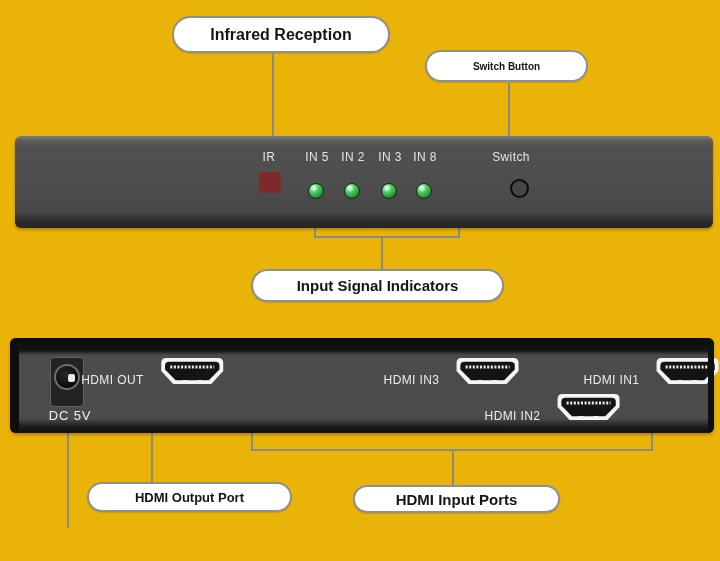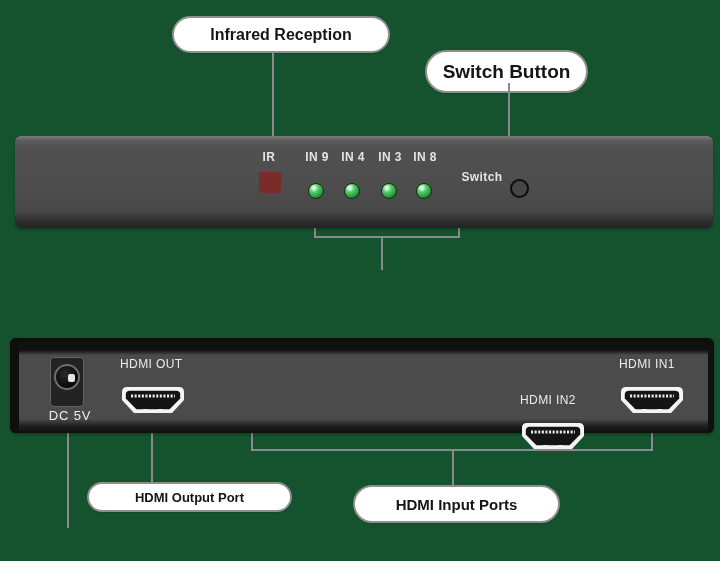--- a/index.html
+++ b/index.html
@@ -1,19 +1,19 @@
 <!DOCTYPE html>
 <html><head>
 <meta charset="utf-8">
 <style>
   * { margin:0; padding:0; box-sizing:border-box; }
   html,body { background:#ffffff; }
   body { font-family:"Liberation Sans", sans-serif; }
   #canvas {
-    position:relative; width:720px; height:561px; background:#14532d; overflow:hidden;
+    position:relative; width:720px; height:561px; background:#eab308; overflow:hidden;
   }
 
   
   .callout {
     position:absolute; background:#ffffff; border:2px solid #8f8f8f;
     border-radius:999px; display:flex; align-items:center; justify-content:center;
     font-weight:bold; color:#151515; white-space:nowrap;
     box-shadow:0 1px 1px rgba(0,0,0,0.12);
   }
 
@@ -22,21 +22,20 @@
   .v { width:2px; }
   .h { height:2px; }
 
   
   #front-panel {
     position:absolute; left:15px; top:136px; width:698px; height:92px;
     border-radius:6px;
     background:linear-gradient(180deg,#7d7d7d 0%,#5d5d5d 5%,#515151 11%,
                #4d4d4d 55%,#474747 82%,#303030 91%,#232323 100%);
     box-shadow:0 2px 3px rgba(0,0,0,0.25);
-    font-weight:bold;
   }
   .fp-label {
     position:absolute; top:14px; transform:translateX(-50%);
     color:#e4e4e4; font-size:12px; letter-spacing:0.4px; white-space:nowrap;
   }
   #ir-window {
     position:absolute; left:244px; top:36px; width:22px; height:21px;
     background:#7c2b2b; border-radius:2px;
   }
   .led {
@@ -79,41 +78,44 @@
   #dc-pin {
     position:absolute; left:12px; top:8px; width:7px; height:8px;
     border-radius:2px; background:#e6e6e6;
   }
   #dc-label {
     position:absolute; left:60px; top:70px; transform:translateX(-50%);
     color:#eeeeee; font-size:13px; letter-spacing:0.8px; white-space:nowrap;
   }
   .port {
     position:absolute; top:19px; transform:translateX(-50%);
-    display:flex; flex-direction:column; align-items:flex-start; gap:15px;
+    display:flex; flex-direction:row; align-items:flex-end; gap:15px;
   }
   .port-label {
     color:#ececec; font-size:12px; letter-spacing:0.4px; white-space:nowrap;
   }
 </style>
 </head>
 <body>
 
 <div id="canvas">
 
   <div class="callout" style="left:172px; top:16px; width:218px; height:37px; font-size:16px;">
     <span>Infrared Reception</span>
   </div>
-  <div class="callout" style="left:425px; top:50px; width:163px; height:43px; font-size:19px;">
+  <div class="callout" style="left:425px; top:50px; width:163px; height:32px; font-size:10px;">
     <span>Switch Button</span>
+  </div>
+  <div class="callout" style="left:251px; top:269px; width:253px; height:33px; font-size:15px;">
+    <span>Input Signal Indicators</span>
   </div>
   <div class="callout" style="left:87px; top:482px; width:205px; height:30px; font-size:13px;">
     <span>HDMI Output Port</span>
   </div>
-  <div class="callout" style="left:353px; top:485px; width:207px; height:38px; font-size:15px;">
+  <div class="callout" style="left:353px; top:485px; width:207px; height:28px; font-size:15px;">
     <span>HDMI Input Ports</span>
   </div>
 
   <div class="cline v" style="left:272px; top:53px;  height:84px;"></div>
   <div class="cline v" style="left:508px; top:83px;  height:54px;"></div>
 
   <div class="cline v" style="left:314px; top:227px; height:11px;"></div>
   <div class="cline v" style="left:458px; top:227px; height:11px;"></div>
   <div class="cline h" style="left:314px; top:236px; width:146px;"></div>
   <div class="cline v" style="left:381px; top:237px; height:33px;"></div>
@@ -121,25 +123,25 @@
   <div class="cline v" style="left:151px; top:432px; height:50px;"></div>
   <div class="cline v" style="left:67px;  top:432px; height:96px;"></div>
 
   <div class="cline v" style="left:251px; top:432px; height:19px;"></div>
   <div class="cline v" style="left:651px; top:432px; height:19px;"></div>
   <div class="cline h" style="left:251px; top:449px; width:402px;"></div>
   <div class="cline v" style="left:452px; top:450px; height:36px;"></div>
 
   <div id="front-panel">
     <div class="fp-label" style="left:254px;">IR</div>
-    <div class="fp-label" style="left:302px;">IN 9</div>
-    <div class="fp-label" style="left:338px;">IN 4</div>
+    <div class="fp-label" style="left:302px;">IN 5</div>
+    <div class="fp-label" style="left:338px;">IN 2</div>
     <div class="fp-label" style="left:375px;">IN 3</div>
     <div class="fp-label" style="left:410px;">IN 8</div>
-    <div class="fp-label" style="left:467px;margin-top:20px;">Switch</div>
+    <div class="fp-label" style="left:496px;">Switch</div>
 
     <div id="ir-window"></div>
 
     <div class="led" style="left:301px;"></div>
     <div class="led" style="left:337px;"></div>
     <div class="led" style="left:374px;"></div>
     <div class="led" style="left:409px;"></div>
 
     <div id="switch-btn"></div>
   </div>
@@ -157,20 +159,30 @@
       <svg width="66" height="30" viewBox="0 0 66 30">
         <path d="M7,1 H59 Q64,1 64,6 V14 L52,27 H14 L2,14 V6 Q2,1 7,1 Z" fill="#f5f5f5"></path>
         <path d="M10,4.8 H56 Q60.2,4.8 60.2,8.4 V12.6 L49.6,23.2 H16.4 L5.8,12.6 V8.4 Q5.8,4.8 10,4.8 Z" fill="#141414"></path>
         <line x1="11" y1="10" x2="55" y2="10" stroke="#e8e8e8" stroke-width="3.2" stroke-dasharray="2.1 1.5"></line>
         <rect x="23" y="23" width="5" height="3" fill="#f0f0f0"></rect>
           <rect x="38" y="23" width="5" height="3" fill="#f0f0f0"></rect>
       </svg>
     </div>
 
 
+    <div class="port" style="left:442px;">
+      <div class="port-label">HDMI IN3</div>
+      <svg width="66" height="30" viewBox="0 0 66 30">
+        <path d="M7,1 H59 Q64,1 64,6 V14 L52,27 H14 L2,14 V6 Q2,1 7,1 Z" fill="#f5f5f5"></path>
+        <path d="M10,4.8 H56 Q60.2,4.8 60.2,8.4 V12.6 L49.6,23.2 H16.4 L5.8,12.6 V8.4 Q5.8,4.8 10,4.8 Z" fill="#141414"></path>
+        <line x1="11" y1="10" x2="55" y2="10" stroke="#e8e8e8" stroke-width="3.2" stroke-dasharray="2.1 1.5"></line>
+        <rect x="23" y="23" width="5" height="3" fill="#f0f0f0"></rect>
+          <rect x="38" y="23" width="5" height="3" fill="#f0f0f0"></rect>
+      </svg>
+    </div>
 
     <div class="port" style="left:543px;margin-top:36px;">
       <div class="port-label">HDMI IN2</div>
       <svg width="66" height="30" viewBox="0 0 66 30">
         <path d="M7,1 H59 Q64,1 64,6 V14 L52,27 H14 L2,14 V6 Q2,1 7,1 Z" fill="#f5f5f5"></path>
         <path d="M10,4.8 H56 Q60.2,4.8 60.2,8.4 V12.6 L49.6,23.2 H16.4 L5.8,12.6 V8.4 Q5.8,4.8 10,4.8 Z" fill="#141414"></path>
         <line x1="11" y1="10" x2="55" y2="10" stroke="#e8e8e8" stroke-width="3.2" stroke-dasharray="2.1 1.5"></line>
         <rect x="23" y="23" width="5" height="3" fill="#f0f0f0"></rect>
           <rect x="38" y="23" width="5" height="3" fill="#f0f0f0"></rect>
       </svg>

